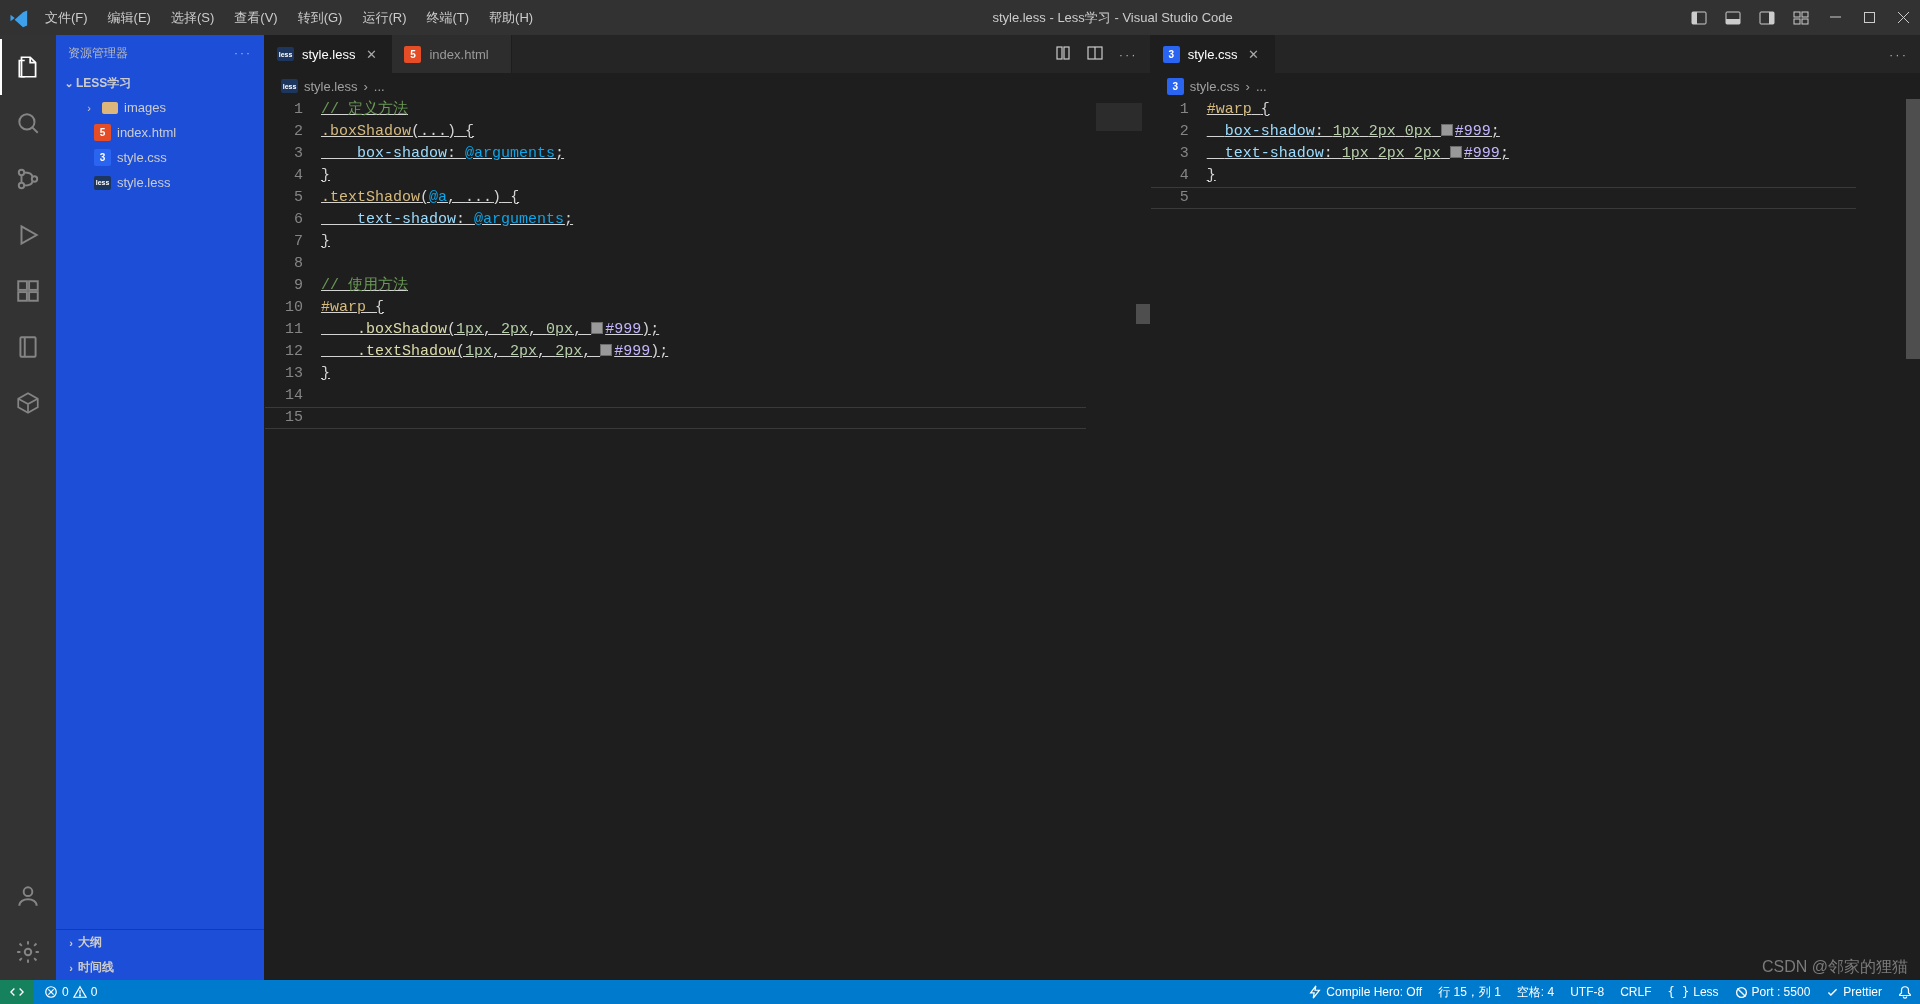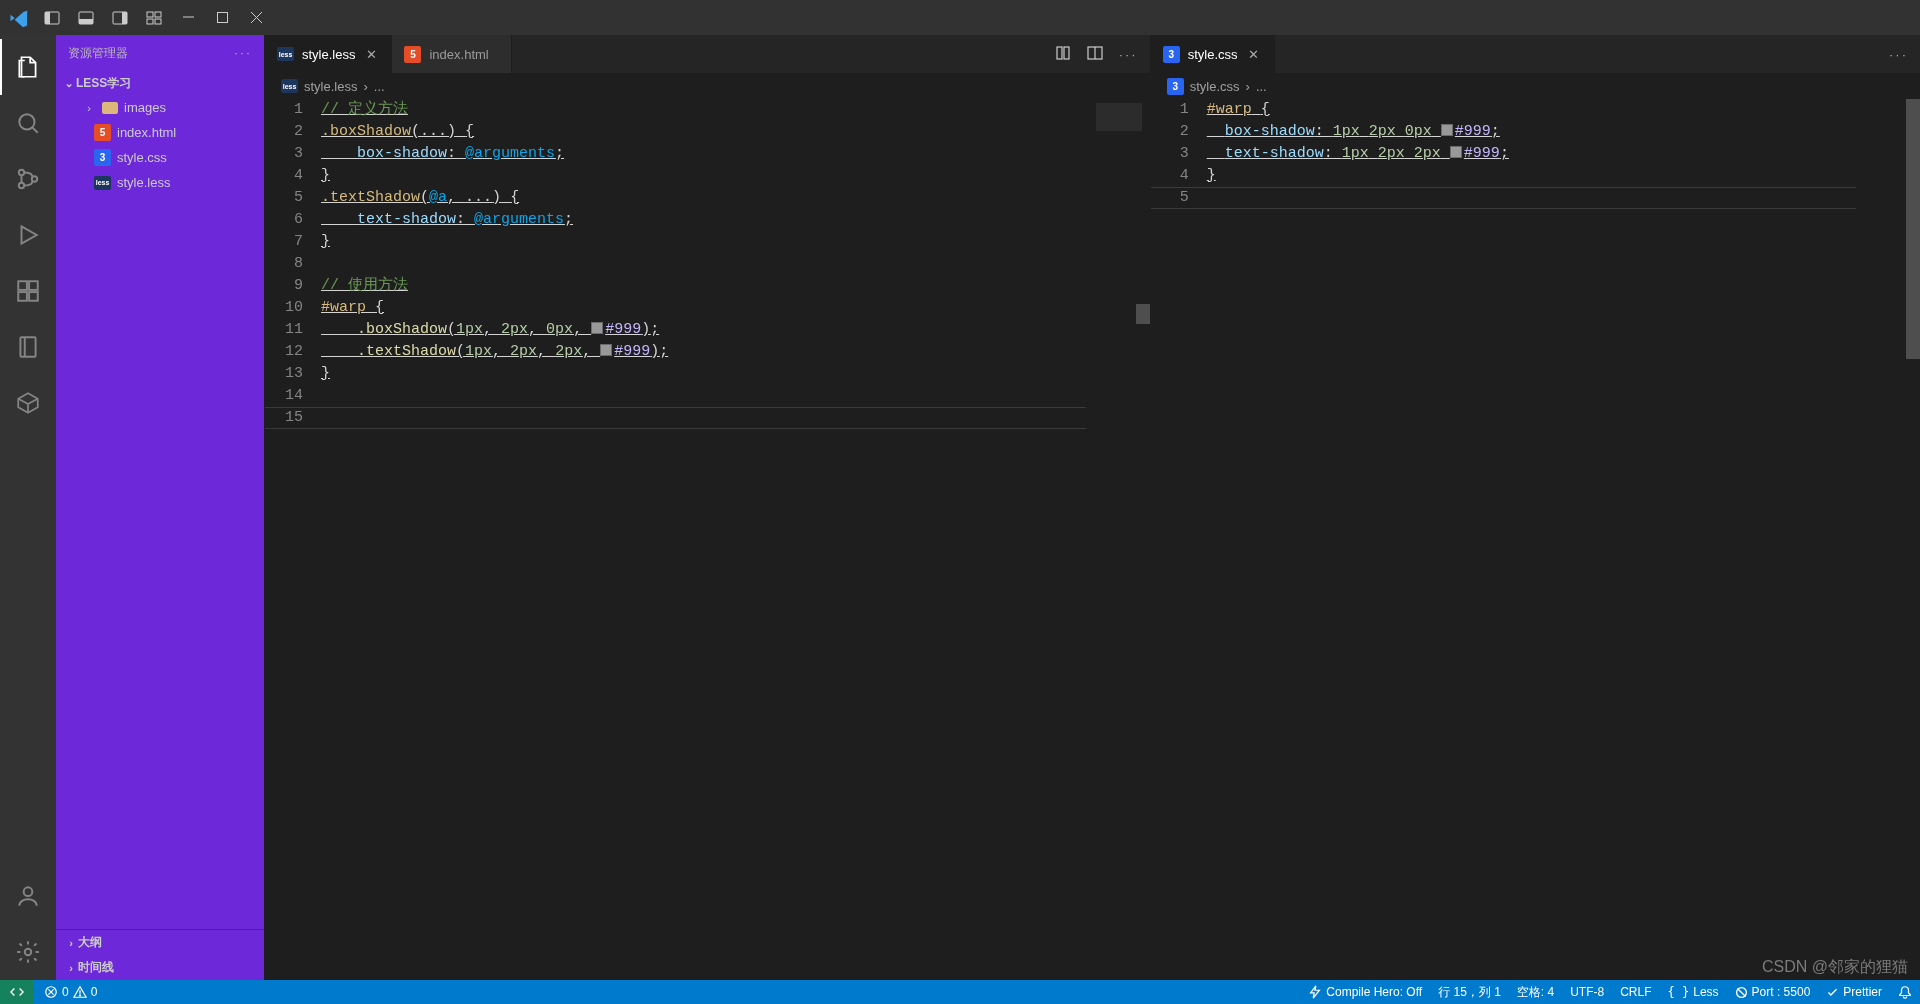--- a/index.html
+++ b/index.html
@@ -81,21 +81,21 @@
   position: absolute;
   left: 0; top: 0; bottom: 0;
   width: 2px;
   background: #ffffff;
 }
 .activitybar .spacer { flex: 1; }
 
 
 .sidebar {
   width: 209px;
-  background: #6d28d9;
+  background: #1d4ed8;
   display: flex;
   flex-direction: column;
   border-right: 1px solid #1e1e1e;
 }
 .sidebar .sb-title {
   height: 36px;
   display: flex;
   align-items: center;
   justify-content: space-between;
   padding: 0 12px;
@@ -301,20 +301,31 @@
 </style>
 </head>
 <body>
 
 <div class="titlebar">
   <div class="logo">
     <svg width="20" height="20" viewBox="0 0 24 24">
         <path fill="#3ea0ea" d="M23 3v18l-5 2-10-9 10-9 5-2zM8 12l-5 4V8l5 4z"></path>
       </svg>
   </div>
+  <div class="menus">
+    <div class="menu-item">文件(F)</div>
+    <div class="menu-item">编辑(E)</div>
+    <div class="menu-item">选择(S)</div>
+    <div class="menu-item">查看(V)</div>
+    <div class="menu-item">转到(G)</div>
+    <div class="menu-item">运行(R)</div>
+    <div class="menu-item">终端(T)</div>
+    <div class="menu-item">帮助(H)</div>
+  </div>
+  <div class="title-center">style.less - Less学习 - Visual Studio Code</div>
   <div class="layout-icons">
     <div class="li">
         <svg width="16" height="16" viewBox="0 0 16 16">
           <rect x="1" y="2" width="14" height="12" rx="1" fill="none" stroke="#ccc"></rect>
           <rect x="1" y="2" width="5" height="12" fill="#ccc"></rect>
         </svg>
       </div>
     <div class="li">
         <svg width="16" height="16" viewBox="0 0 16 16">
           <rect x="1" y="2" width="14" height="12" rx="1" fill="none" stroke="#ccc"></rect>

